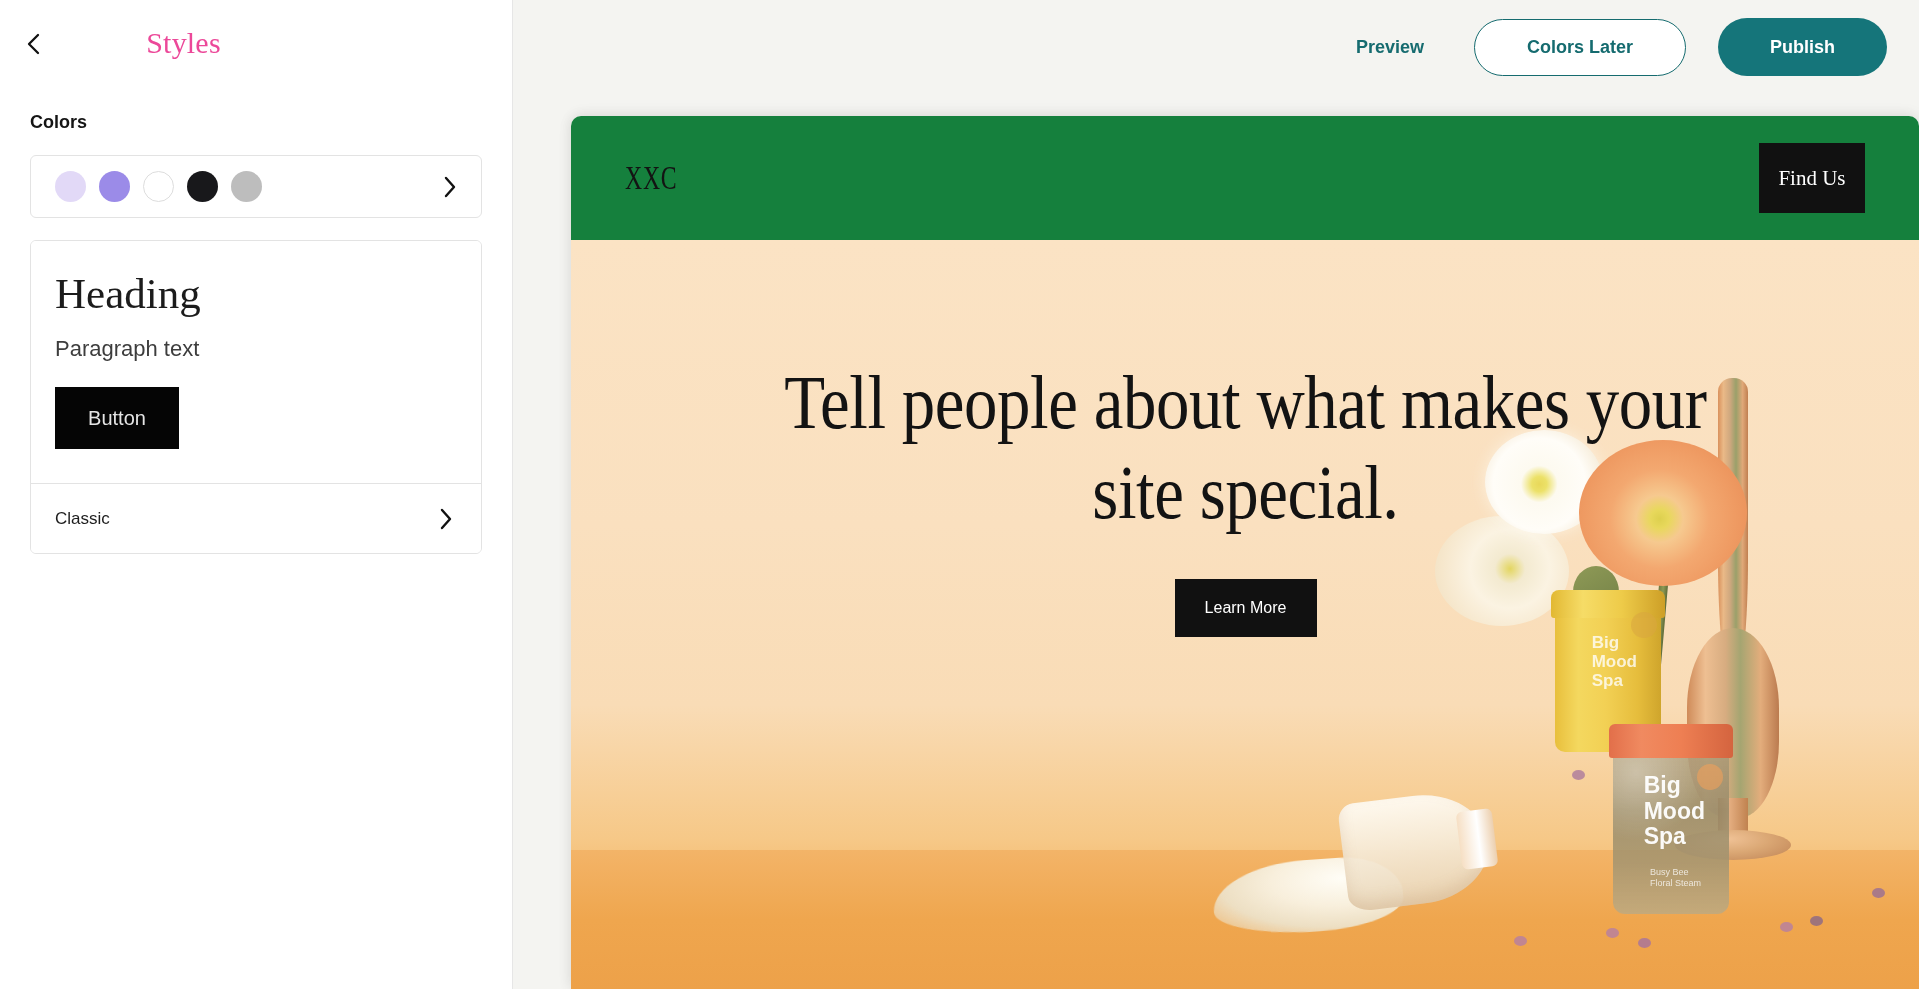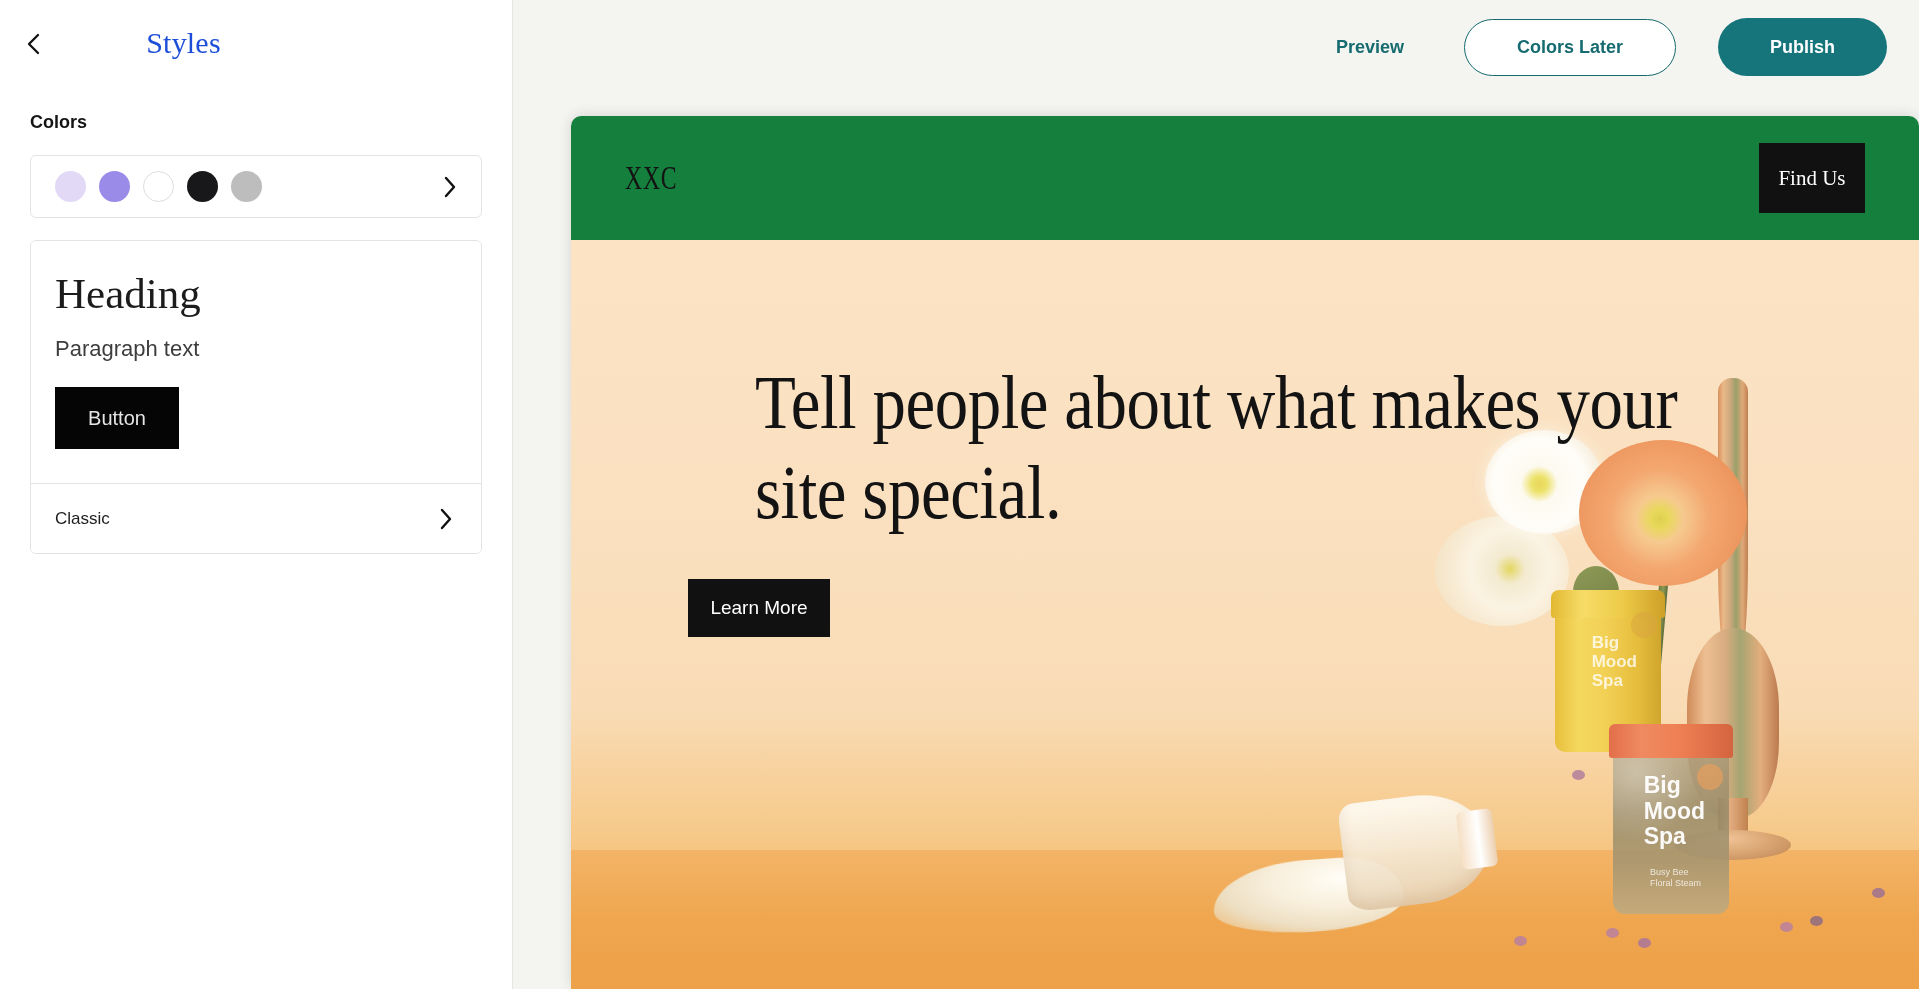--- a/index.html
+++ b/index.html
@@ -47,21 +47,21 @@
     justify-content: center;
     cursor: pointer;
   }
   .back-arrow svg { display: block; }
 
   .sidebar-title {
     width: 100%;
     text-align: center;
     font-family: "Liberation Serif", serif;
     font-size: 30px;
-    color: #1d4ed8;
+    color: #ec4899;
     letter-spacing: 0.2px;
     padding-right: 145px;
   }
 
   .section-label {
     font-family: "Liberation Sans", sans-serif;
     font-weight: bold;
     font-size: 18px;
     color: #151515;
     padding-left: 30px;
@@ -172,21 +172,21 @@
     background: #f4f4f1;
   }
 
   .topbar {
     position: relative;
     height: 94px;
     display: flex;
     align-items: center;
     justify-content: flex-end;
     padding-right: 32px;
-    gap: 18px;
+    gap: 8px;
     background: #f4f4f1;
   }
 
   .btn-preview {
     font-family: "Liberation Sans", sans-serif;
     font-weight: bold;
     font-size: 18px;
     color: #156b6f;
     background: transparent;
     border: none;
@@ -289,21 +289,21 @@
     left: 0; right: 0; bottom: 0;
     height: 140px;
     background: linear-gradient(180deg, #f3b468 0%, #efa64e 50%, #eda149 100%);
   }
 
   .hero-text {
     position: absolute;
     left: 1px;
     right: 0;
     top: 118px;
-    text-align: left;
+    text-align: center;
     z-index: 6;
     padding: 0 116px;
   }
 
   .hero-headline {
     font-family: "Liberation Serif", serif;
     font-size: 76px;
     line-height: 1.18;
     color: #131313;
     font-weight: normal;
@@ -312,21 +312,21 @@
   }
 
   .hero-cta {
     display: inline-flex;
     align-items: center;
     justify-content: center;
     margin-top: 42px;
     background: #111111;
     color: #ffffff;
     font-family: "Liberation Sans", sans-serif;
-    font-size: 19px;
+    font-size: 16px;
     width: 142px;
     height: 58px;
     cursor: pointer;
   }
 
   
   .photo {
     position: absolute;
     right: 0;
     bottom: 0;

